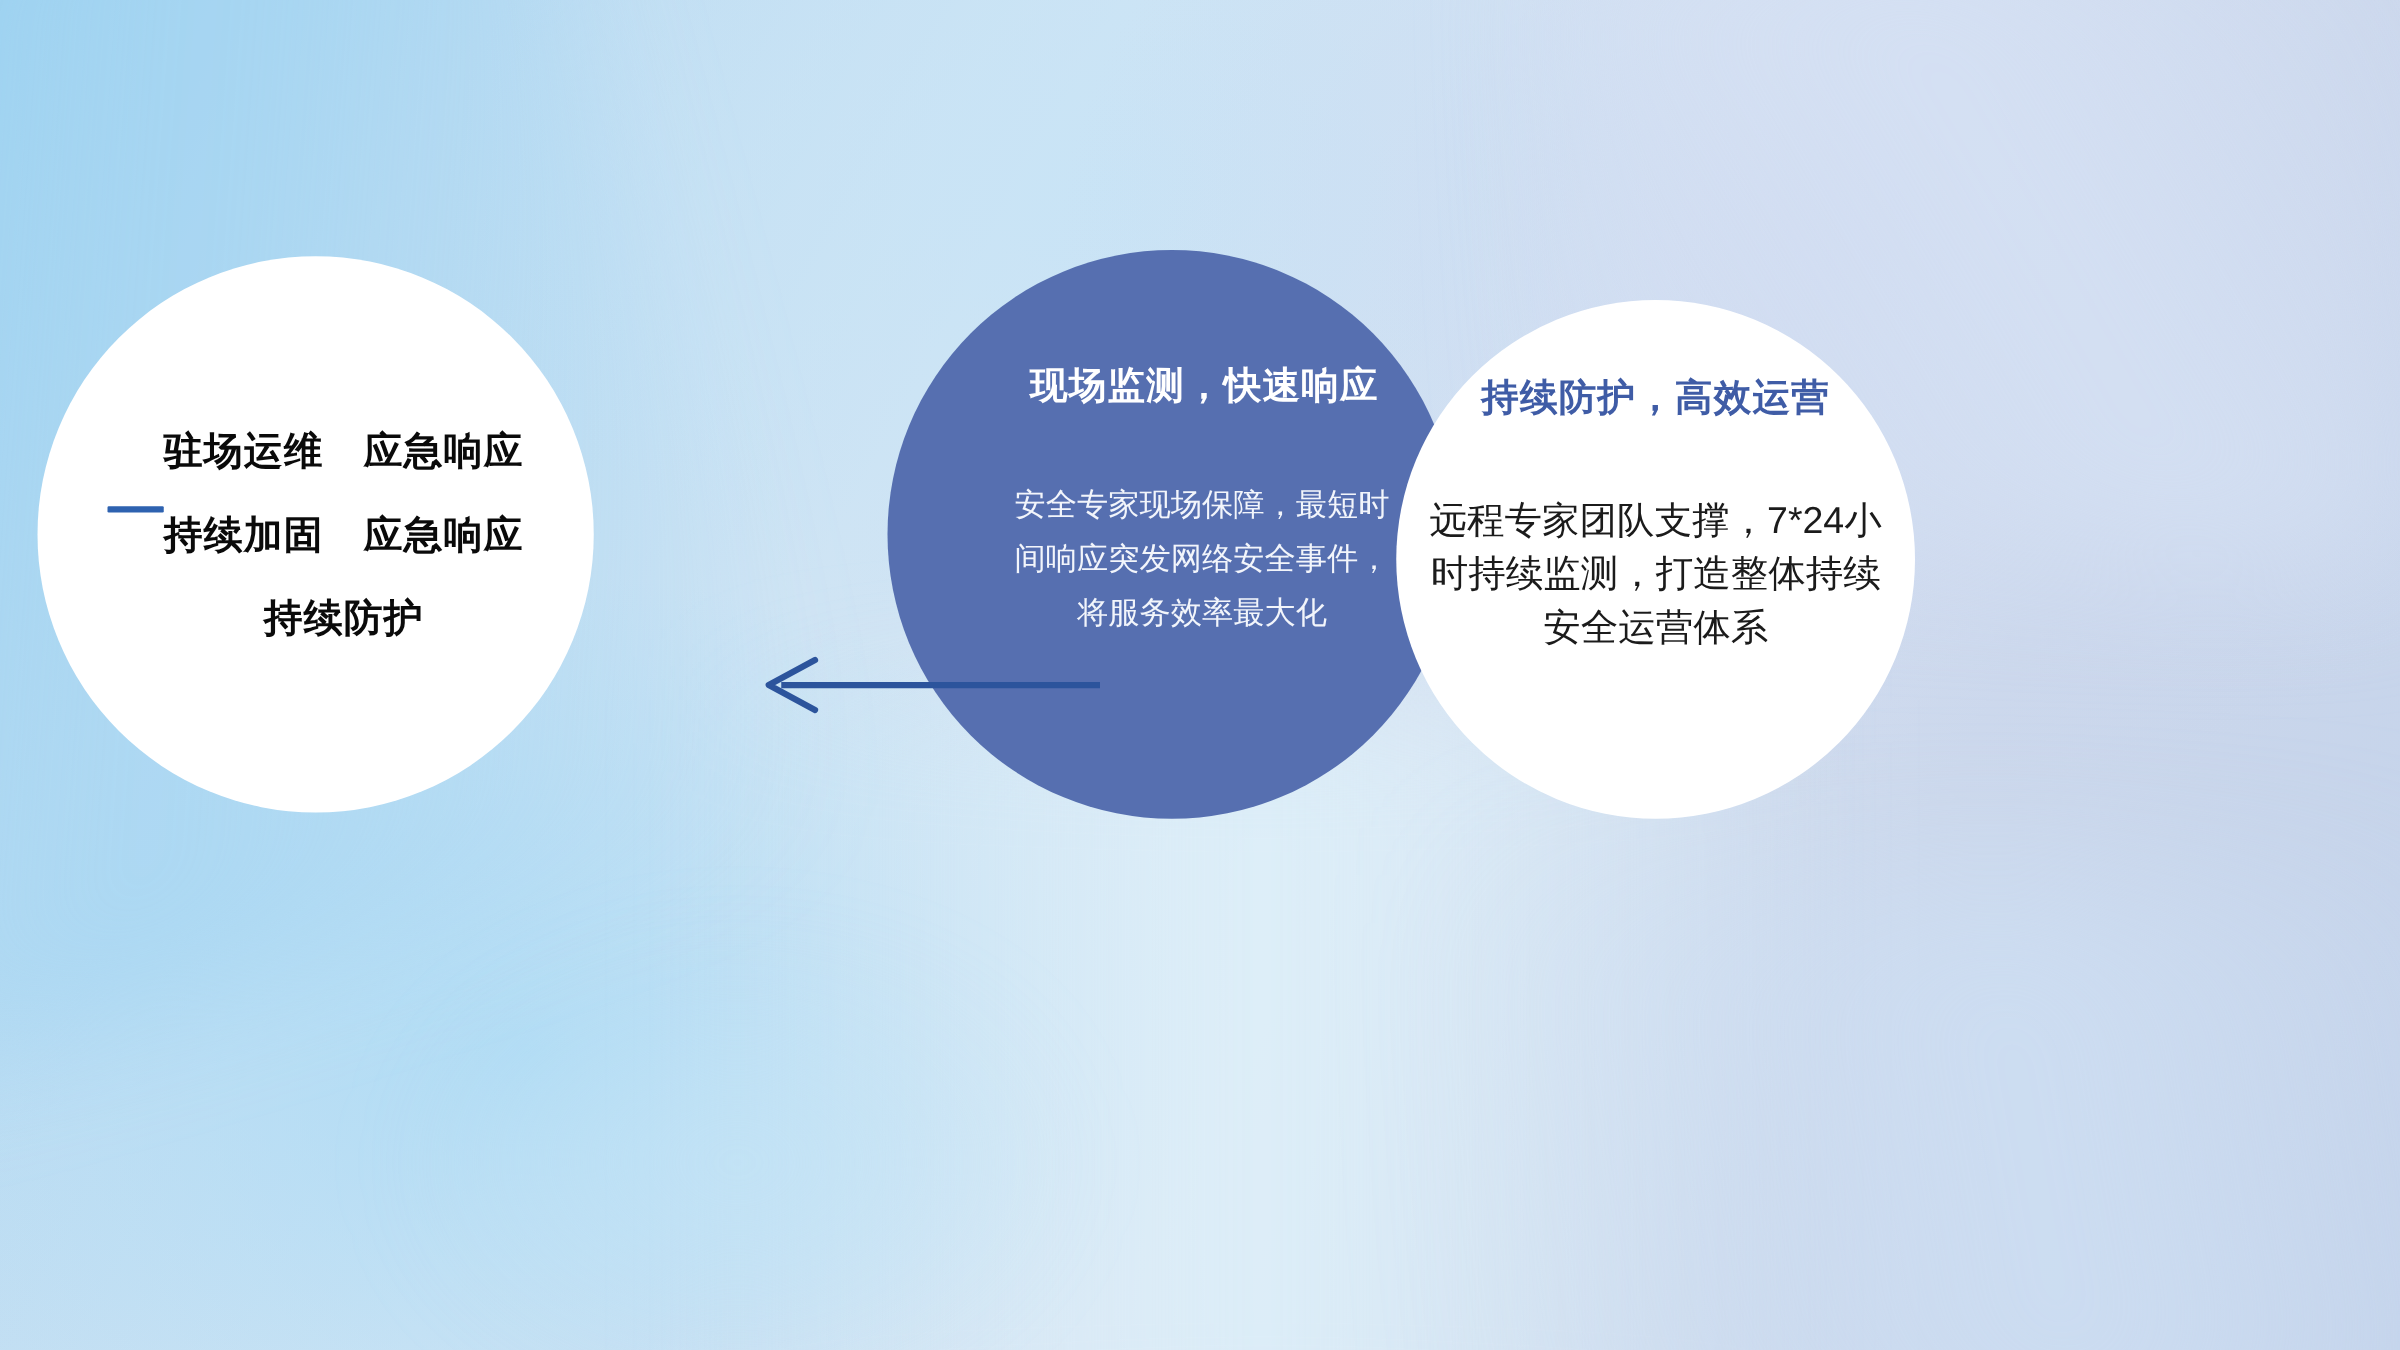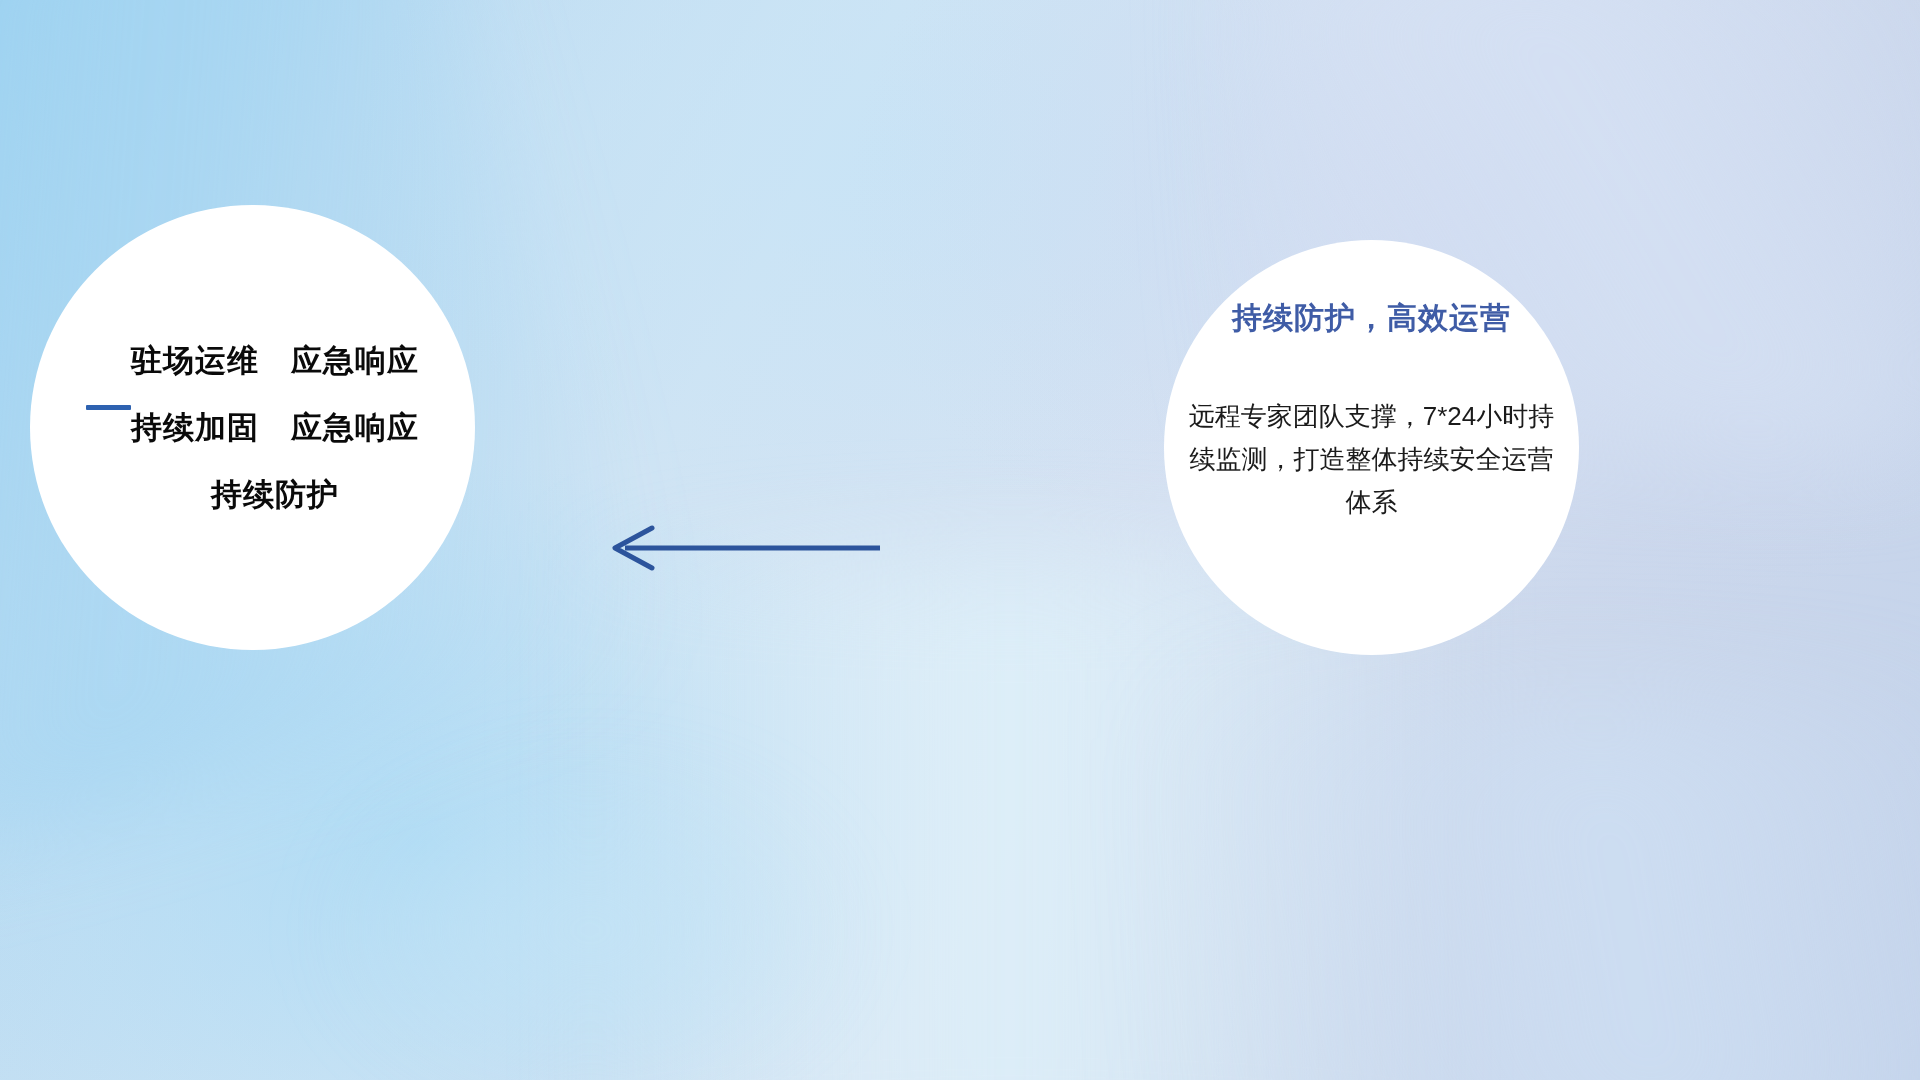--- a/index.html
+++ b/index.html
@@ -85,21 +85,21 @@
   .circle-mid {
     left: 710px;
     top: 200px;
     width: 455px;
     height: 455px;
     background: #566fb0;
     z-index: 2;
   }
 
   .circle-right {
-    left: 1164px;
+    left: 1117px;
     top: 240px;
     width: 415px;
     height: 415px;
     background: #ffffff;
     z-index: 4;
   }
 
   
   .accent-dash {
     width: 45px;
@@ -174,21 +174,21 @@
   .right-title {
     color: #3f5ca6;
     font-size: 30px;
     font-weight: bold;
     letter-spacing: 1px;
     white-space: nowrap;
   }
   .right-body {
     margin-top: 56px;
     color: #1b1b1b;
-    font-size: 26px;
+    font-size: 30px;
     line-height: 43px;
     width: 375px;
     text-align: center;
   }
 
   
   .arrow-layer {
     position: absolute;
     left: 0; top: 0;
     width: 1920px; height: 1080px;
@@ -200,20 +200,26 @@
 <body>
 
 <div id="stage">
 
   <div class="bg-streak streak-a"></div>
   <div class="bg-streak streak-d"></div>
   <div class="bg-streak streak-b"></div>
   <div class="bg-streak streak-c"></div>
   <div class="bg-streak streak-e"></div>
 
+  <div class="circle circle-mid">
+    <div class="mid-inner">
+      <div class="mid-title">现场监测，快速响应</div>
+      <div class="mid-body">安全专家现场保障，最短时间响应突发网络安全事件，将服务效率最大化</div>
+    </div>
+  </div>
 
   <div class="circle circle-left">
     <div class="accent-dash"></div>
     <div class="tag-rows">
       <div class="tag-row">
         <span>驻场运维</span>
         <span>应急响应</span>
       </div>
       <div class="tag-row">
         <span>持续加固</span>

